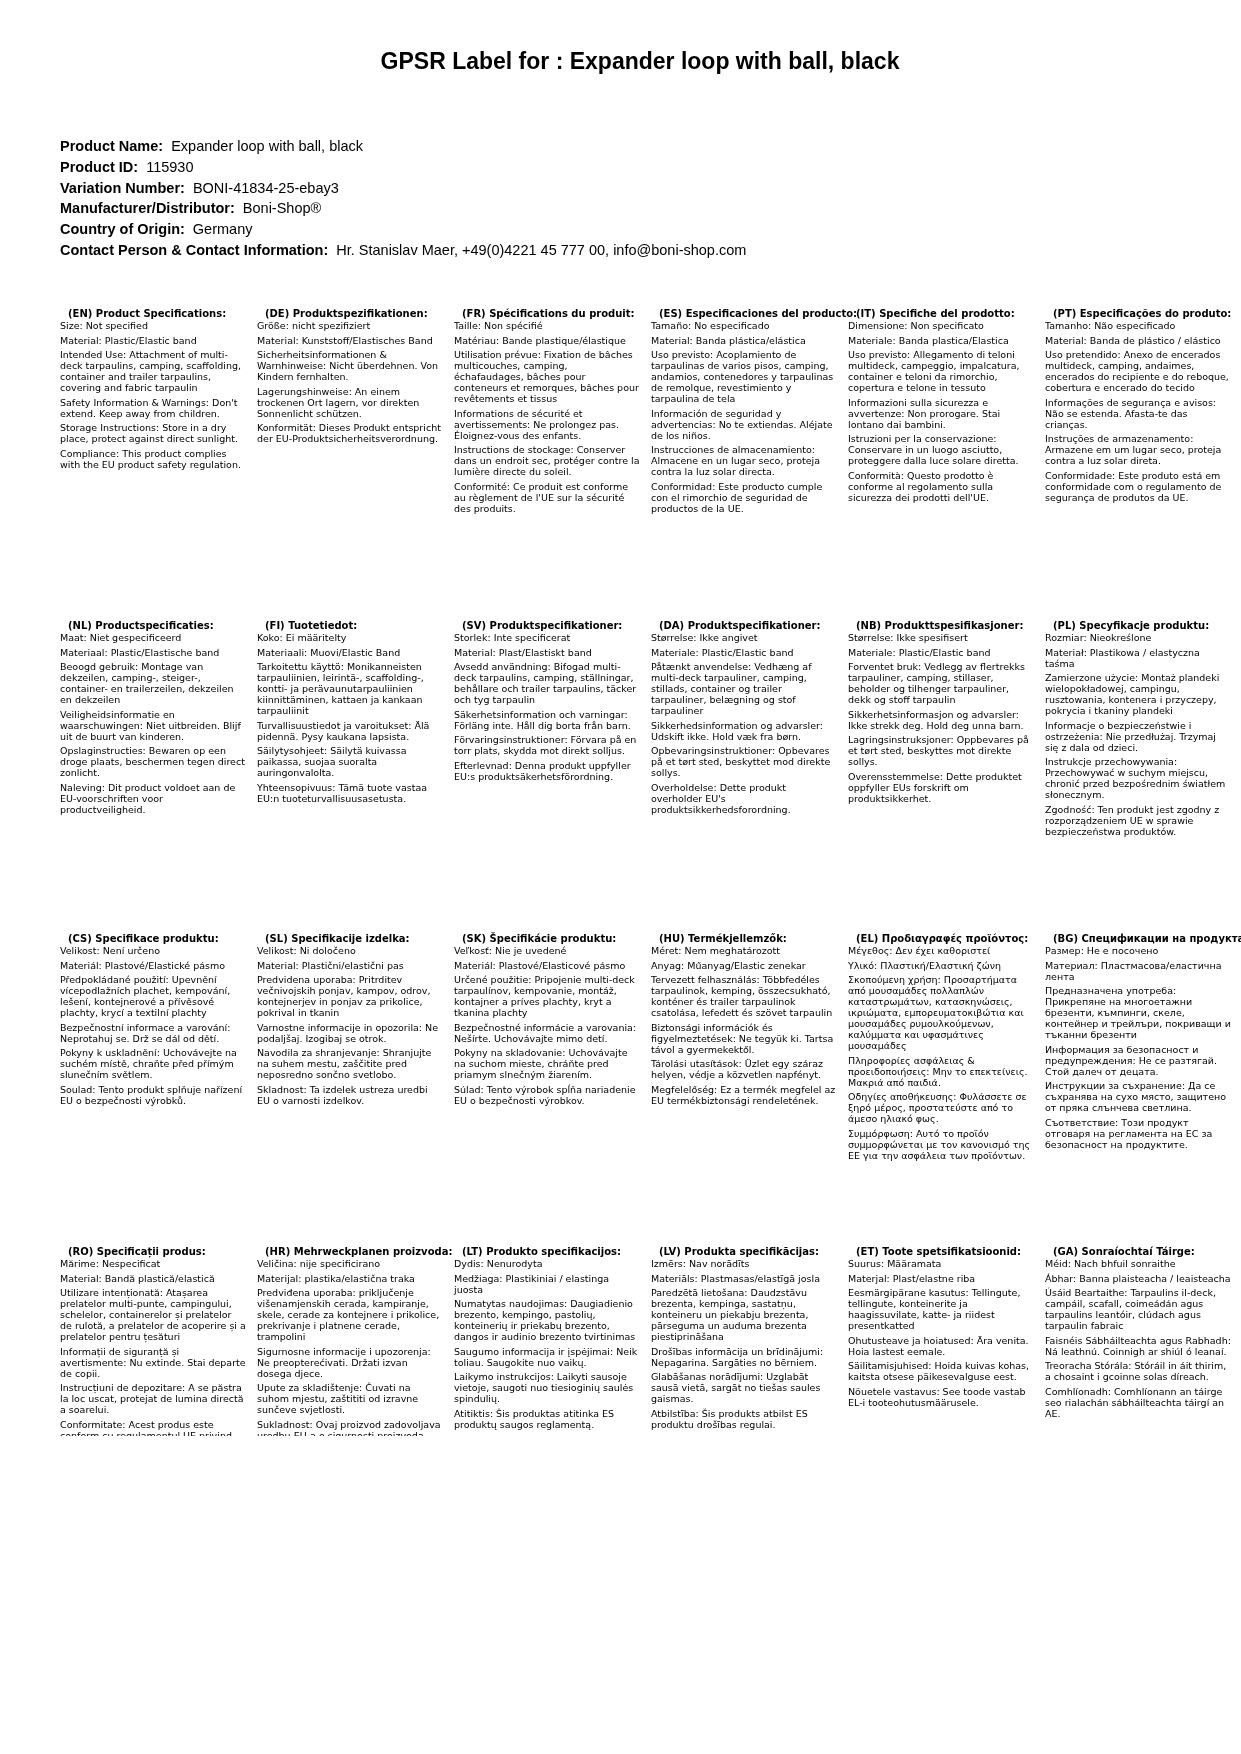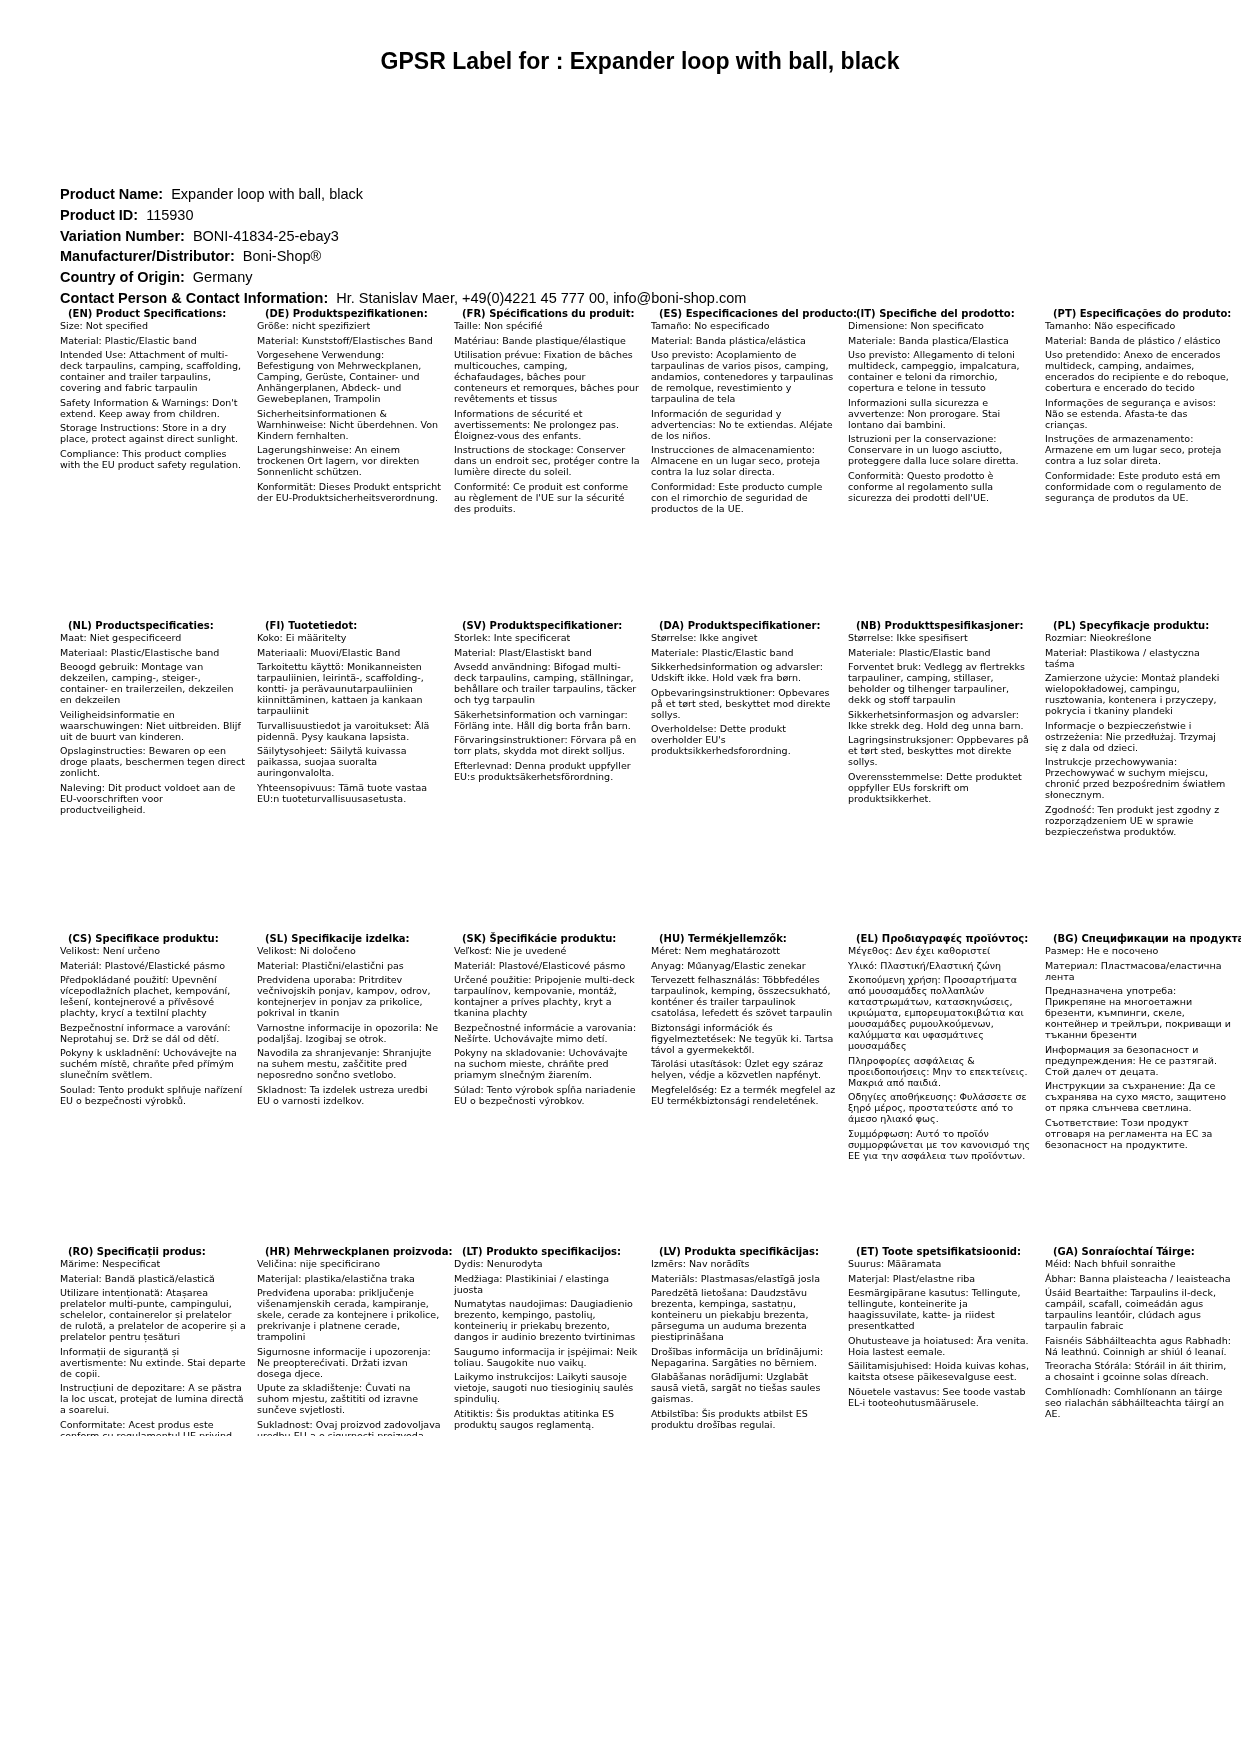--- a/index.html
+++ b/index.html
@@ -1,21 +1,21 @@
 <!DOCTYPE html>
 <html><head>
 <meta charset="utf-8">
 <style>
   html,body{margin:0;padding:0;background:#fff;}
   .page{position:relative;width:1241px;height:1436px;background:#fff;color:#000;
         font-family:"DejaVu Sans",sans-serif;overflow:hidden;}
   .title{position:absolute;left:60px;top:48px;width:1160px;text-align:center;
          font-family:"Liberation Sans",sans-serif;font-weight:bold;font-size:23px;}
   .product-info{position:absolute;left:60px;top:136px;
-         font-family:"Liberation Sans",sans-serif;font-size:14.5px;line-height:20.8px;margin-top:48px;}
+         font-family:"Liberation Sans",sans-serif;font-size:14.5px;line-height:20.8px;}
   .info-row{white-space:nowrap;}
   .info-label{font-weight:bold;margin-right:8px;}
   .spec-grid{position:absolute;left:60px;top:308px;display:grid;
          grid-template-columns:repeat(6,197px);
          grid-template-rows:312px 313px 313px auto;}
   .spec-cell{width:186px;font-size:9.5px;line-height:11px;}
   .spec-heading{font-weight:bold;font-size:10px;white-space:nowrap;margin:0 0 1px 8px;}
   .spec-para{margin:0 0 3.5px 0;}
   .barcode-block{position:absolute;left:430px;top:1583px;}
   .barcode-digits{font-family:"DejaVu Sans Mono",monospace;font-size:13.5px;fill:#000;}
@@ -46,21 +46,20 @@
         <p class="spec-para">Material: Plastic/Elastic band</p>
         <p class="spec-para">Intended Use: Attachment of multi-deck tarpaulins, camping, scaffolding, container and trailer tarpaulins, covering and fabric tarpaulin</p>
         <p class="spec-para">Safety Information &amp; Warnings: Don't extend. Keep away from children.</p>
         <p class="spec-para">Storage Instructions: Store in a dry place, protect against direct sunlight.</p>
         <p class="spec-para">Compliance: This product complies with the EU product safety regulation.</p>
       </div>
       <div class="spec-cell">
         <div class="spec-heading">(DE) Produktspezifikationen:</div>
         <p class="spec-para">Größe: nicht spezifiziert</p>
         <p class="spec-para">Material: Kunststoff/Elastisches Band</p>
-        <p class="spec-para">Vorgesehene Verwendung: Befestigung von Mehrweckplanen, Camping, Gerüste, Container- und Anhängerplanen, Abdeck- und Gewebeplanen, Trampolin</p>
         <p class="spec-para">Sicherheitsinformationen &amp; Warnhinweise: Nicht überdehnen. Von Kindern fernhalten.</p>
         <p class="spec-para">Lagerungshinweise: An einem trockenen Ort lagern, vor direkten Sonnenlicht schützen.</p>
         <p class="spec-para">Konformität: Dieses Produkt entspricht der EU-Produktsicherheitsverordnung.</p>
       </div>
       <div class="spec-cell">
         <div class="spec-heading">(FR) Spécifications du produit:</div>
         <p class="spec-para">Taille: Non spécifié</p>
         <p class="spec-para">Matériau: Bande plastique/élastique</p>
         <p class="spec-para">Utilisation prévue: Fixation de bâches multicouches, camping, échafaudages, bâches pour conteneurs et remorques, bâches pour revêtements et tissus</p>
         <p class="spec-para">Informations de sécurité et avertissements: Ne prolongez pas. Éloignez-vous des enfants.</p>
@@ -118,20 +117,21 @@
         <p class="spec-para">Material: Plast/Elastiskt band</p>
         <p class="spec-para">Avsedd användning: Bifogad multi-deck tarpaulins, camping, ställningar, behållare och trailer tarpaulins, täcker och tyg tarpaulin</p>
         <p class="spec-para">Säkerhetsinformation och varningar: Förläng inte. Håll dig borta från barn.</p>
         <p class="spec-para">Förvaringsinstruktioner: Förvara på en torr plats, skydda mot direkt solljus.</p>
         <p class="spec-para">Efterlevnad: Denna produkt uppfyller EU:s produktsäkerhetsförordning.</p>
       </div>
       <div class="spec-cell">
         <div class="spec-heading">(DA) Produktspecifikationer:</div>
         <p class="spec-para">Størrelse: Ikke angivet</p>
         <p class="spec-para">Materiale: Plastic/Elastic band</p>
+        <p class="spec-para">Påtænkt anvendelse: Vedhæng af multi-deck tarpauliner, camping, stillads, container og trailer tarpauliner, belægning og stof tarpauliner</p>
         <p class="spec-para">Sikkerhedsinformation og advarsler: Udskift ikke. Hold væk fra børn.</p>
         <p class="spec-para">Opbevaringsinstruktioner: Opbevares på et tørt sted, beskyttet mod direkte sollys.</p>
         <p class="spec-para">Overholdelse: Dette produkt overholder EU's produktsikkerhedsforordning.</p>
       </div>
       <div class="spec-cell">
         <div class="spec-heading">(NB) Produkttspesifikasjoner:</div>
         <p class="spec-para">Størrelse: Ikke spesifisert</p>
         <p class="spec-para">Materiale: Plastic/Elastic band</p>
         <p class="spec-para">Forventet bruk: Vedlegg av flertrekks tarpauliner, camping, stillaser, beholder og tilhenger tarpauliner, dekk og stoff tarpaulin</p>
         <p class="spec-para">Sikkerhetsinformasjon og advarsler: Ikke strekk deg. Hold deg unna barn.</p>

